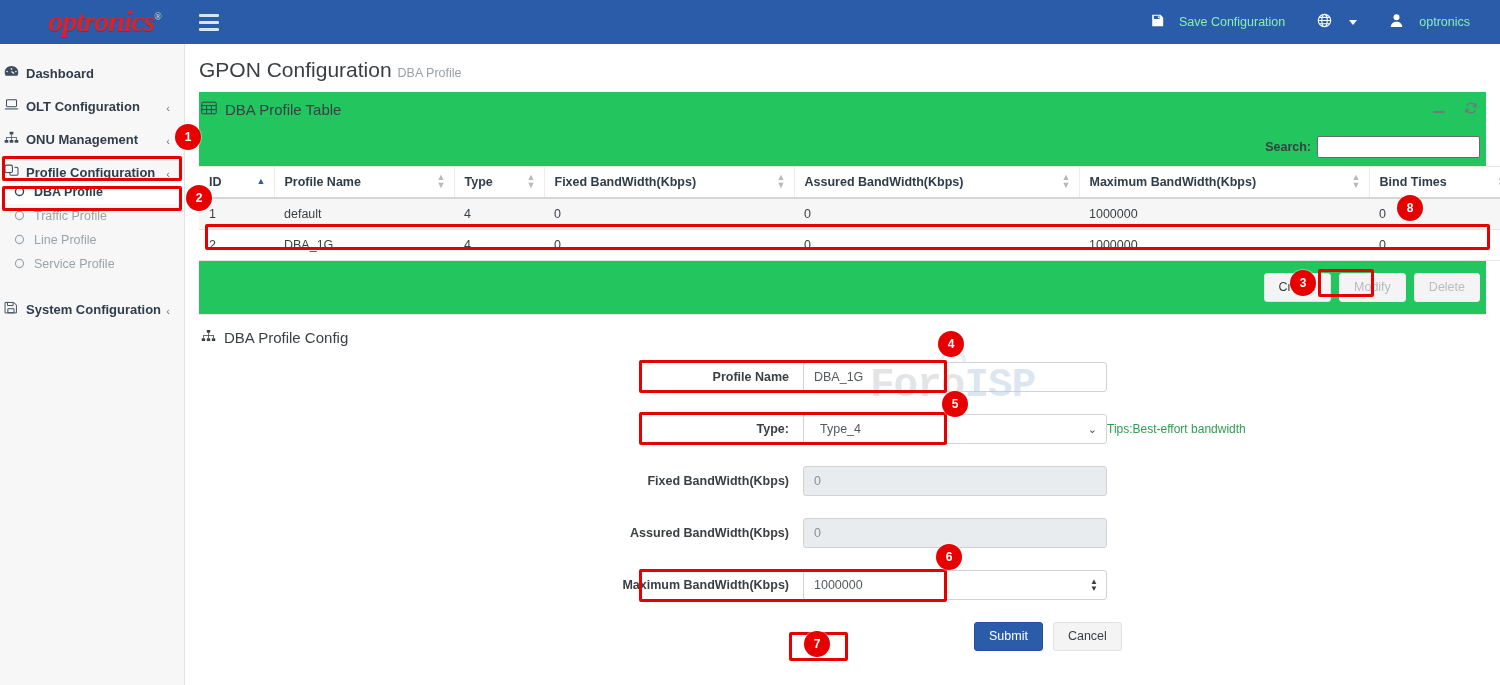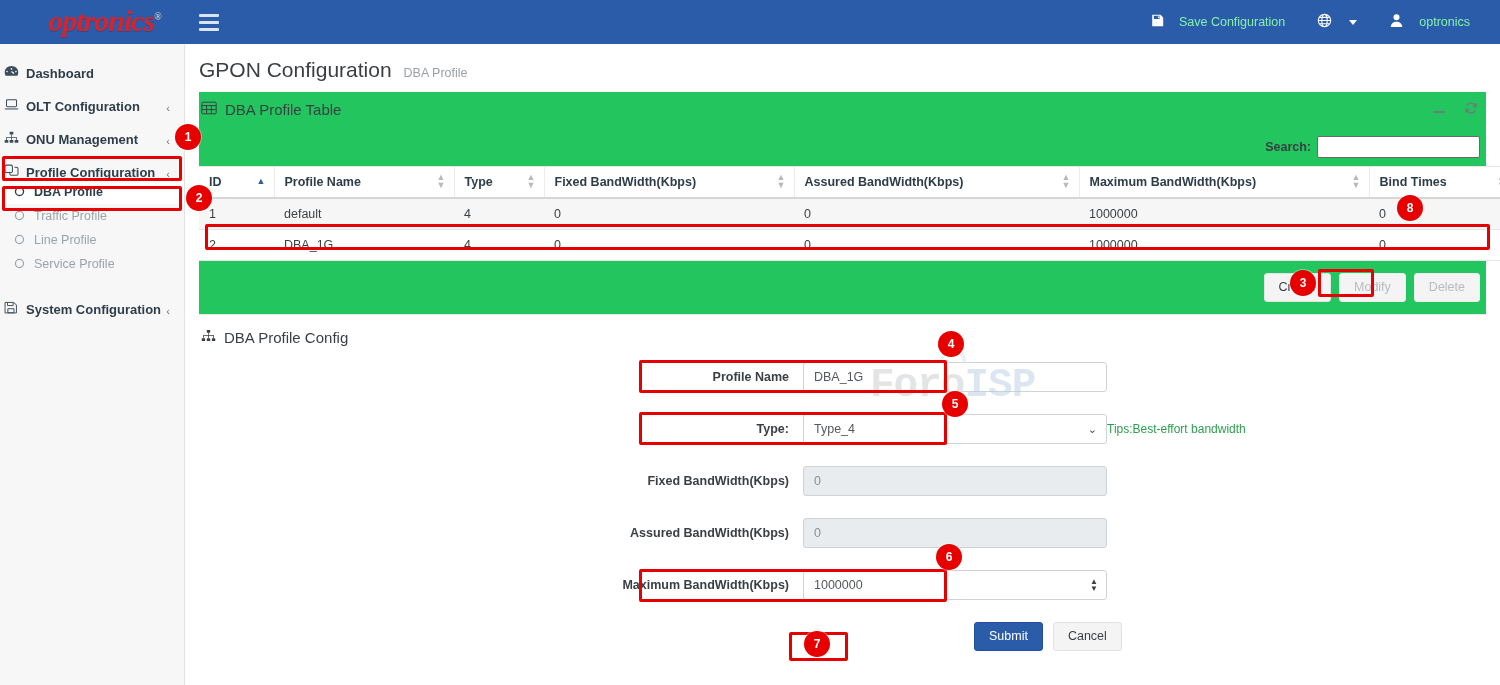--- a/index.html
+++ b/index.html
@@ -76,21 +76,21 @@
   }
   .submenu-item.active { color: #2f3d4a; font-weight: bold; background: #ffffff; }
   .submenu-item.active .sm-ico { color: #2f3d4a; }
 
   
   .content {
     position: absolute; top: 44px; left: 185px;
     width: 1315px; height: 641px; background: #ffffff;
     overflow: hidden;
   }
-  .page-head { padding: 14px 0 10px 14px; display: flex; align-items: baseline; gap: 12px; }
+  .page-head { padding: 14px 0 10px 14px; display: flex; align-items: baseline; gap: 6px; }
   .page-title { font-size: 21px; color: #3a3f44; font-weight: normal; }
   .page-sub { font-size: 12.5px; color: #9aa0a6; }
 
   .card { margin: 0 14px 0 14px; background: #22c55e; }
   .card-head {
     display: flex; align-items: center; height: 34px;
     border-bottom: 0px solid #eee; padding: 0 2px;
   }
   .card-title { font-size: 15px; color: #3a3f44; display: flex; align-items: center; gap: 8px; }
   .card-tools { margin-left: auto; display: flex; align-items: center; gap: 18px; color: #70787f; font-size: 13px; padding-right: 6px; }
@@ -145,21 +145,21 @@
   }
   .form-field { width: 304px; position: relative; }
   .inp {
     width: 304px; height: 30px; border: 1px solid #d0d3d6; border-radius: 3px;
     font-size: 12.5px; padding: 0 10px; color: #55595c; background: #fff;
     font-family: "Liberation Sans", sans-serif; outline: none;
   }
   .inp.disabled { background: #e9ecef; color: #8a8f94; }
   .sel {
     width: 304px; height: 30px; border: 1px solid #d0d3d6; border-radius: 3px;
-    font-size: 12.5px; padding: 0 10px; color: #55595c; background: #fff;
+    font-size: 12.5px; padding: 0 16px; color: #55595c; background: #fff;
     font-family: "Liberation Sans", sans-serif; outline: none;
     -webkit-appearance: none; appearance: none;
   }
   .sel-wrap { position: relative; width: 304px; }
   .sel-arrow {
     position: absolute; right: 10px; top: 50%; transform: translateY(-50%);
     pointer-events: none; font-size: 11px; color: #4a4f54;
   }
   .spin {
     position: absolute; right: 9px; top: 50%; transform: translateY(-50%);

